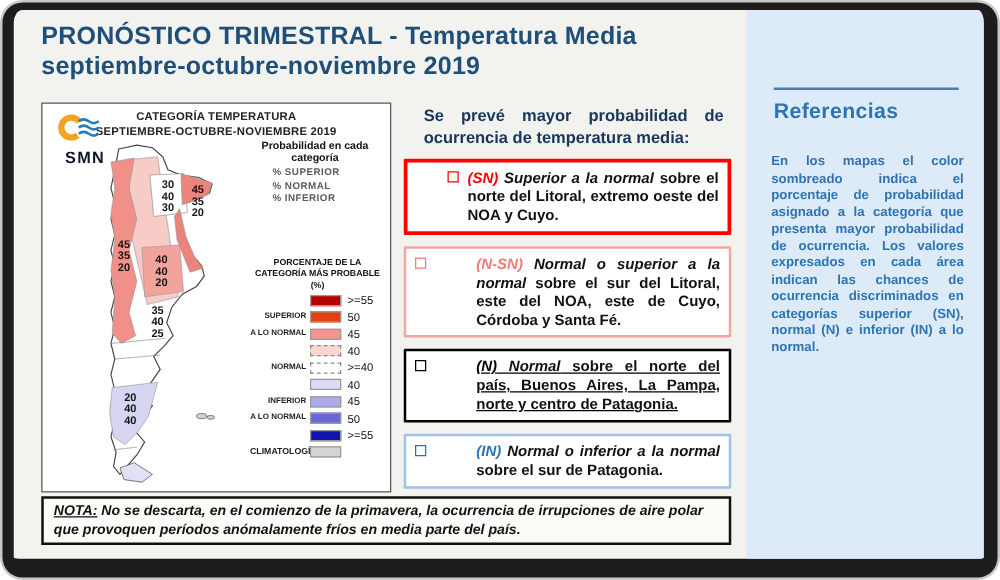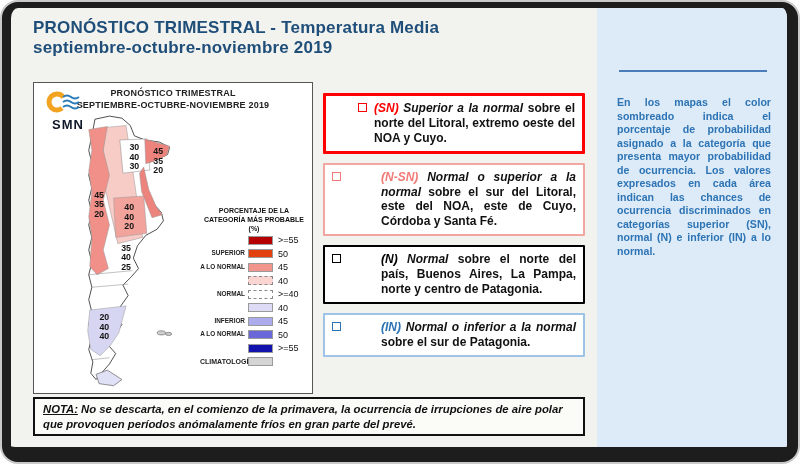--- a/index.html
+++ b/index.html
@@ -3,21 +3,21 @@
 <meta charset="utf-8">
 <style>
   * { box-sizing: border-box; margin: 0; padding: 0; }
   html,body { width:800px; height:464px; background:#ffffff; font-family:"Liberation Sans", sans-serif; }
   .frame { position:absolute; left:2px; top:2px; width:796px; height:460px;
            border:6px solid #1d1d1d; border-left-width:9px; border-right-width:11px; border-bottom-width:15px;
            border-radius:16px; background:#f2f2ef; overflow:hidden; box-shadow:0 0 0 2px #c9c9c9; }
   .content { position:relative; width:100%; height:100%; }
 
   .page-title { position:absolute; left:22px; top:10px; width:560px;
-                font-size:17px; font-weight:bold; color:#1F4E79; line-height:1.18; letter-spacing:.2px; }
+                font-size:20px; font-weight:bold; color:#1F4E79; line-height:1.18; letter-spacing:.2px; }
 
   
   .map-panel { position:absolute; left:22px; top:74px; width:280px; height:312px;
                background:#ffffff; border:1px solid #555; }
   .map-header { text-align:center; margin-top:5px; font-size:9px; font-weight:bold; color:#222; line-height:1.3; letter-spacing:.2px;}
   .smn-logo { position:absolute; left:8px; top:8px; width:52px; text-align:center; }
   .smn-text { font-size:13px; color:#0f172a; letter-spacing:1px; margin-top:-2px; font-weight:bold;}
   .prob-block { position:absolute; right:4px; top:28px; width:112px; text-align:center; }
   .prob-title { font-size:8.5px; font-weight:bold; color:#111; line-height:1.2; }
   .prob-items { margin-top:2px; text-align:left; padding-left:22px; }
@@ -74,24 +74,32 @@
       <svg width="44" height="24" viewBox="0 0 44 24">
         <circle cx="11" cy="11" r="8" fill="none" stroke="#F2A421" stroke-width="5" stroke-dasharray="38 14" stroke-dashoffset="-7"></circle>
         <path d="M17,6 q4,-3 8,0 t8,0" fill="none" stroke="#2A7AB8" stroke-width="2"></path>
         <path d="M17,11 q4,-3 8,0 t8,0" fill="none" stroke="#2A7AB8" stroke-width="2"></path>
         <path d="M17,16 q4,-3 8,0 t8,0" fill="none" stroke="#2A7AB8" stroke-width="2"></path>
       </svg>
       <div class="smn-text">SMN</div>
     </div>
 
     <div class="map-header">
-      <div>PRONÓSTICO TRIMESTRAL</div>
+      <div>CATEGORÍA TEMPERATURA</div>
       <div>SEPTIEMBRE-OCTUBRE-NOVIEMBRE 2019</div>
     </div>
 
+    <div class="prob-block">
+      <div class="prob-title">Probabilidad en cada categoría</div>
+      <div class="prob-items">
+        <div>% SUPERIOR</div>
+        <div>% NORMAL</div>
+        <div>% INFERIOR</div>
+      </div>
+    </div>
 
     <svg class="map-svg" width="168" height="280" viewBox="0 0 160 270">
 
       <path d="M52,6 L66,3 L78,5 L86,12 L90,22 L100,26 L114,28 L124,33 L122,40 L112,45 L103,48 L99,56 L97,66 L102,78 L109,88 L116,96 L118,104 L112,112 L101,118 L93,128 L89,140 L94,150 L87,158 L79,166 L84,176 L77,186 L71,196 L78,204 L71,214 L65,224 L72,232 L66,242 L59,250 L53,257 L48,251 L50,240 L46,228 L49,216 L46,204 L49,192 L46,180 L49,168 L46,156 L49,144 L46,132 L49,120 L46,108 L49,96 L46,84 L49,72 L46,60 L49,48 L46,36 L49,22 Z" fill="#ffffff" stroke="#444" stroke-width="0.9"></path>
 
       <polygon points="62,14 82,12 98,120 74,126 58,56" stroke="#999" stroke-width="0.5" fill="#F7CBC6"></polygon>
       <polygon points="46,16 64,13 60,36 66,60 60,84 66,108 60,132 65,150 54,156 47,148 49,120 46,100 49,76 46,56 49,36" stroke="#999" stroke-width="0.5" fill="#F09088"></polygon>
       <polygon points="76,26 102,25 105,55 79,58" fill="#ffffff" stroke="#888" stroke-width="0.5"></polygon>
       <polygon points="100,25 124,32 121,41 110,46 101,49" stroke="#999" stroke-width="0.5" fill="#EC837D"></polygon>
       <polygon points="99,52 104,74 111,90 117,98 107,101 97,76 95,58" stroke="#999" stroke-width="0.5" fill="#EC837D"></polygon>
@@ -185,45 +193,47 @@
       </div>
       <div class="leg-row">
         <div class="leg-label big">CLIMATOLOGÍA</div>
         <div class="swatch" style="background-color: rgb(212, 212, 212);"></div>
         <div class="leg-val"></div>
       </div>
     </div>
   </div>
 
   <div class="mid-col">
+    <div class="intro">Se prevé mayor probabilidad de ocurrencia de temperatura media:</div>
 
     <div class="fbox bw3" style="border-color: rgb(255, 0, 0);">
       <span class="chk" style="border-color: rgb(255, 0, 0);"></span>
       <p><span class="fcode" style="color: rgb(255, 0, 0);">(SN)</span> <span class="flead">Superior a la normal</span><span> sobre el norte del Litoral, extremo oeste del NOA y Cuyo.</span></p>
     </div>
 
     <div class="fbox bw2" style="border-color: rgb(242, 166, 162);">
       <span class="chk" style="border-color: rgb(240, 124, 120);"></span>
       <p><span class="fcode" style="color: rgb(240, 124, 120);">(N-SN)</span> <span class="flead">Normal o superior a la normal</span><span> sobre el sur del Litoral, este del NOA, este de Cuyo, Córdoba y Santa Fé.</span></p>
     </div>
 
-    <div class="fbox bw2" style="border-color: rgb(0, 0, 0);">
+    <div class="fbox bw2" style="border-color: rgb(0, 0, 0); text-decoration: underline;">
       <span class="chk" style="border-color: rgb(0, 0, 0);"></span>
       <p><span class="fcode" style="color: rgb(0, 0, 0);">(N)</span> <span class="flead">Normal</span><span> sobre el norte del país, Buenos Aires, La Pampa, norte y centro de Patagonia.</span></p>
     </div>
 
     <div class="fbox bw2" style="border-color: rgb(157, 195, 230);">
       <span class="chk" style="border-color: rgb(46, 116, 181);"></span>
       <p><span class="fcode" style="color: rgb(46, 116, 181);">(IN)</span> <span class="flead">Normal o inferior a la normal</span><span> sobre el sur de Patagonia.</span></p>
     </div>
   </div>
 
   <div class="sidebar">
     <div class="side-rule"></div>
+    <div class="side-title">Referencias</div>
     <div class="side-par">En los mapas el color sombreado indica el porcentaje de probabilidad asignado a la categoría que presenta mayor probabilidad de ocurrencia. Los valores expresados en cada área indican las chances de ocurrencia discriminados en categorías superior (SN), normal (N) e inferior (IN) a lo normal.</div>
   </div>
 
   <div class="nota">
-    <span class="nota-label">NOTA:</span><span> No se descarta, en el comienzo de la primavera, la ocurrencia de irrupciones de aire polar que provoquen períodos anómalamente fríos en gran parte del prevé.</span>
+    <span class="nota-label">NOTA:</span><span> No se descarta, en el comienzo de la primavera, la ocurrencia de irrupciones de aire polar que provoquen períodos anómalamente fríos en media parte del país.</span>
   </div>
 
 </div>
 </div>
 
 </body></html>

